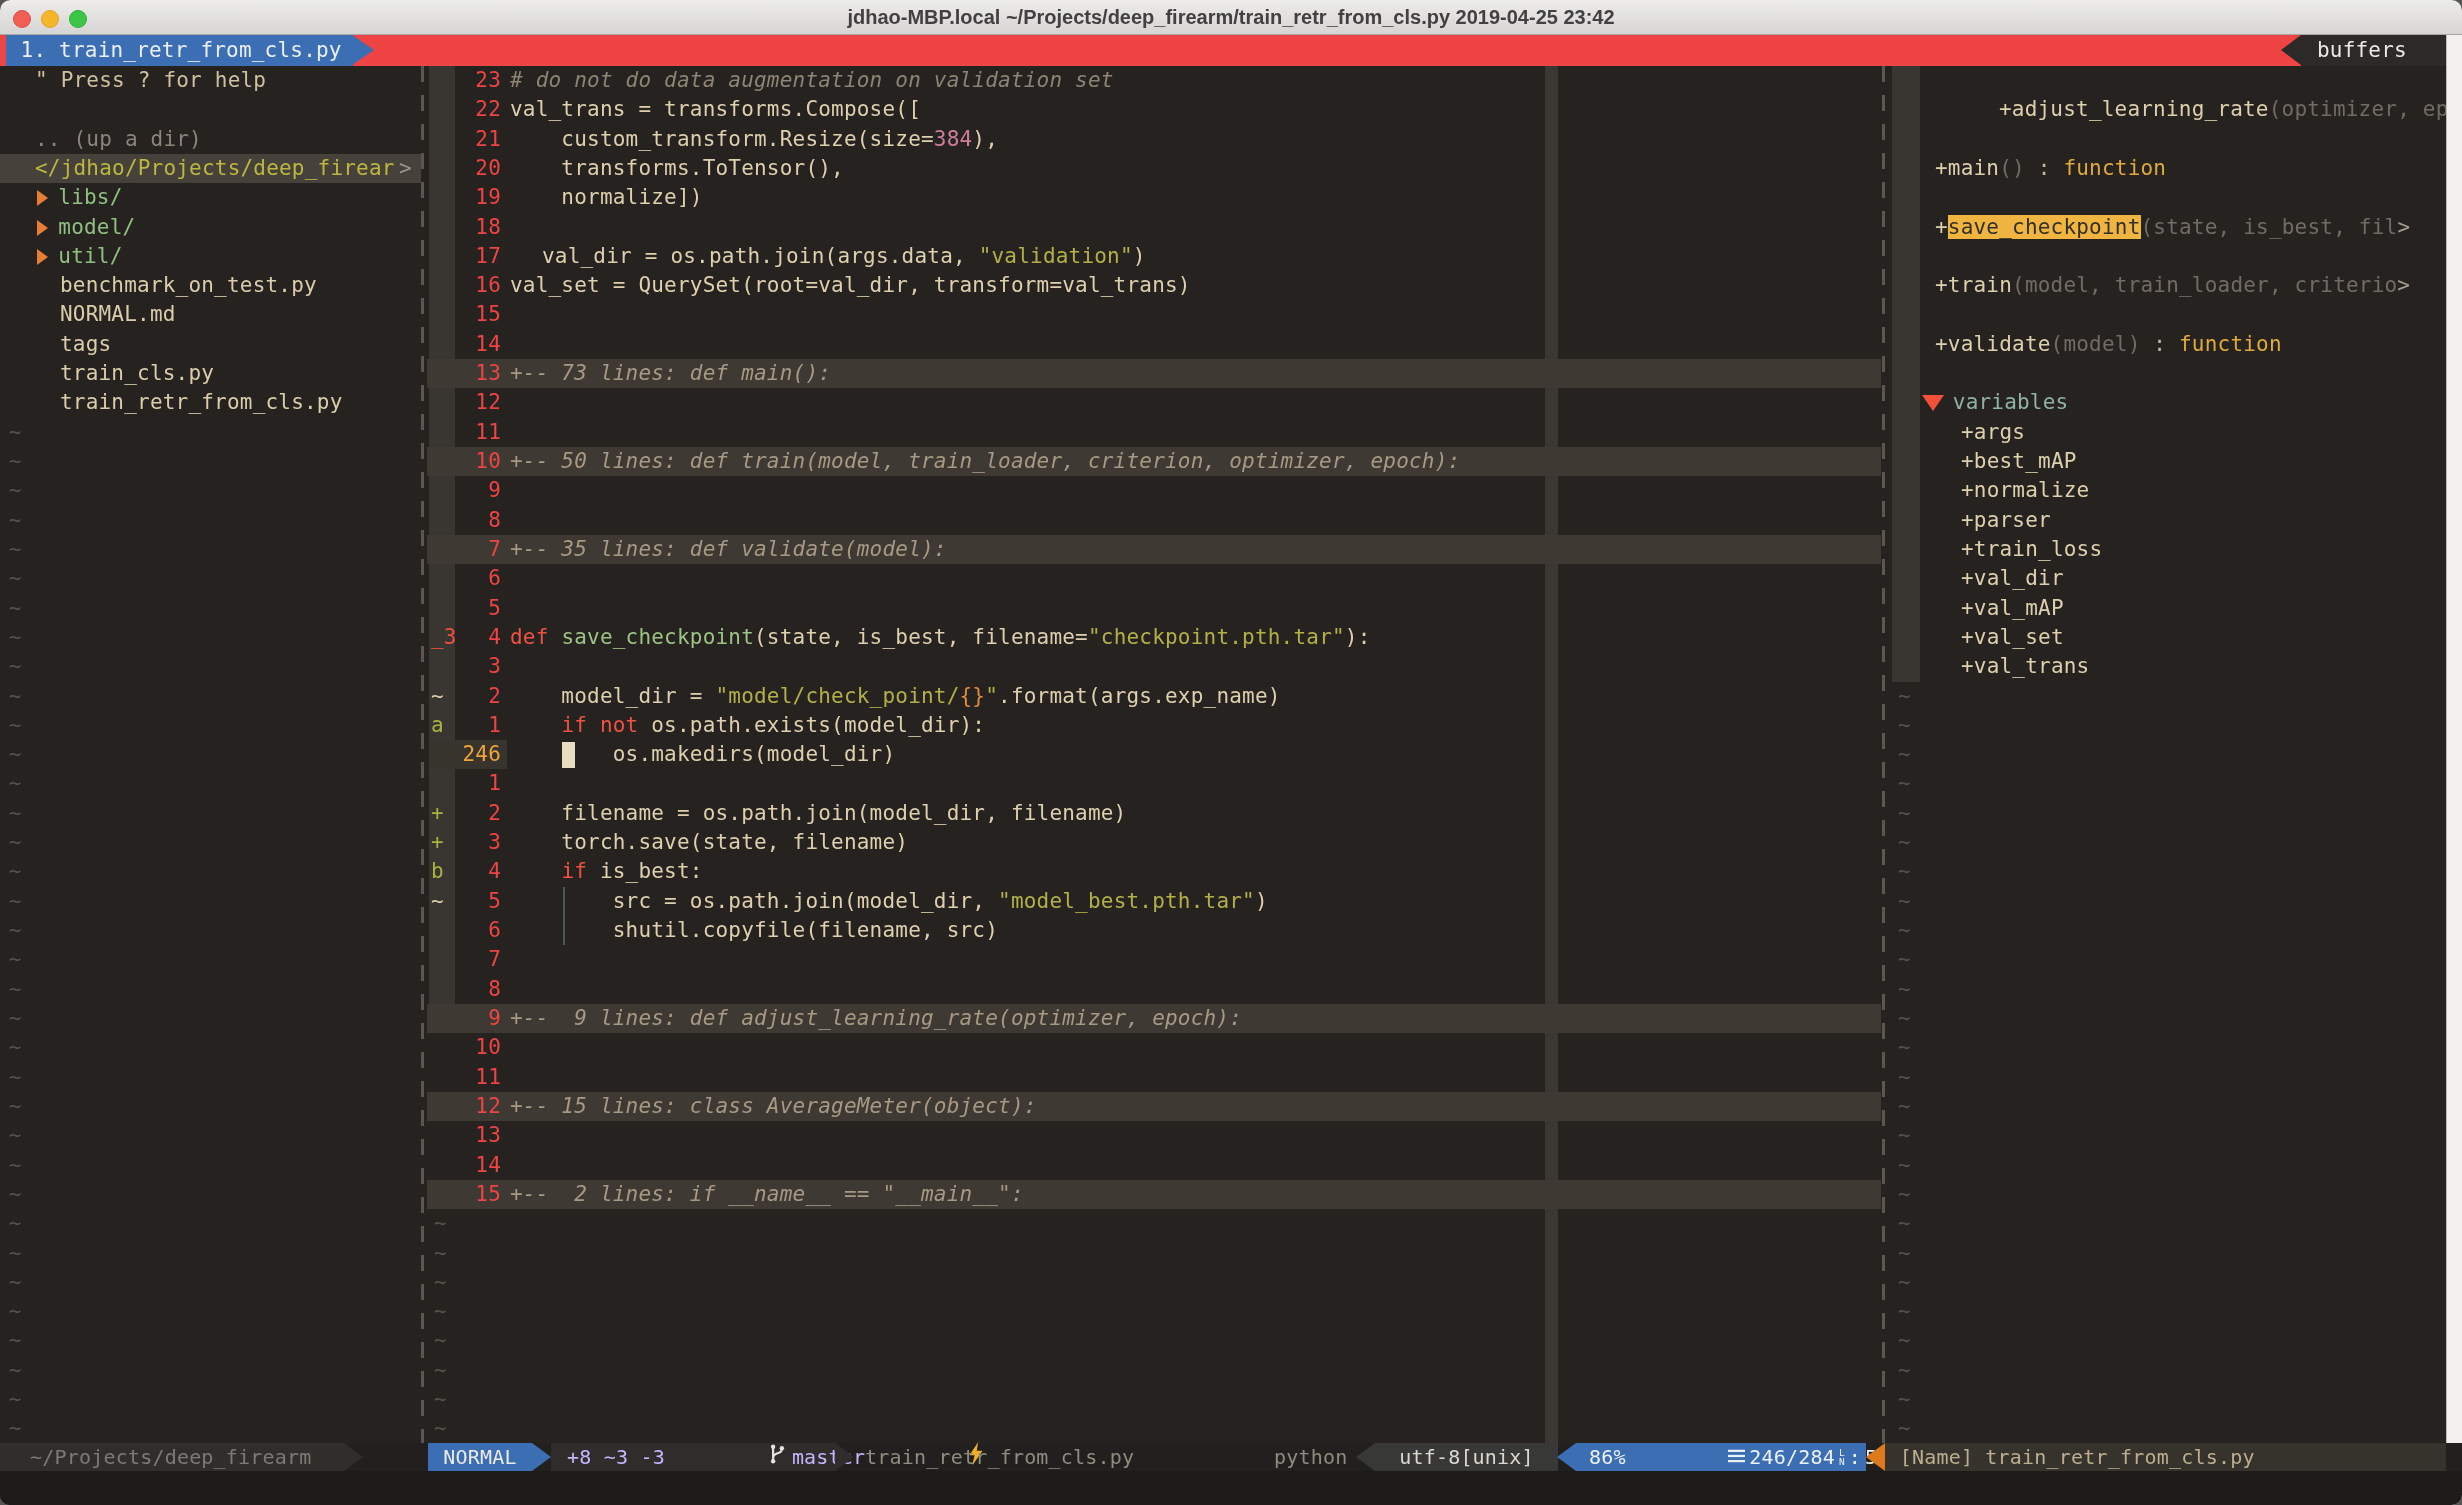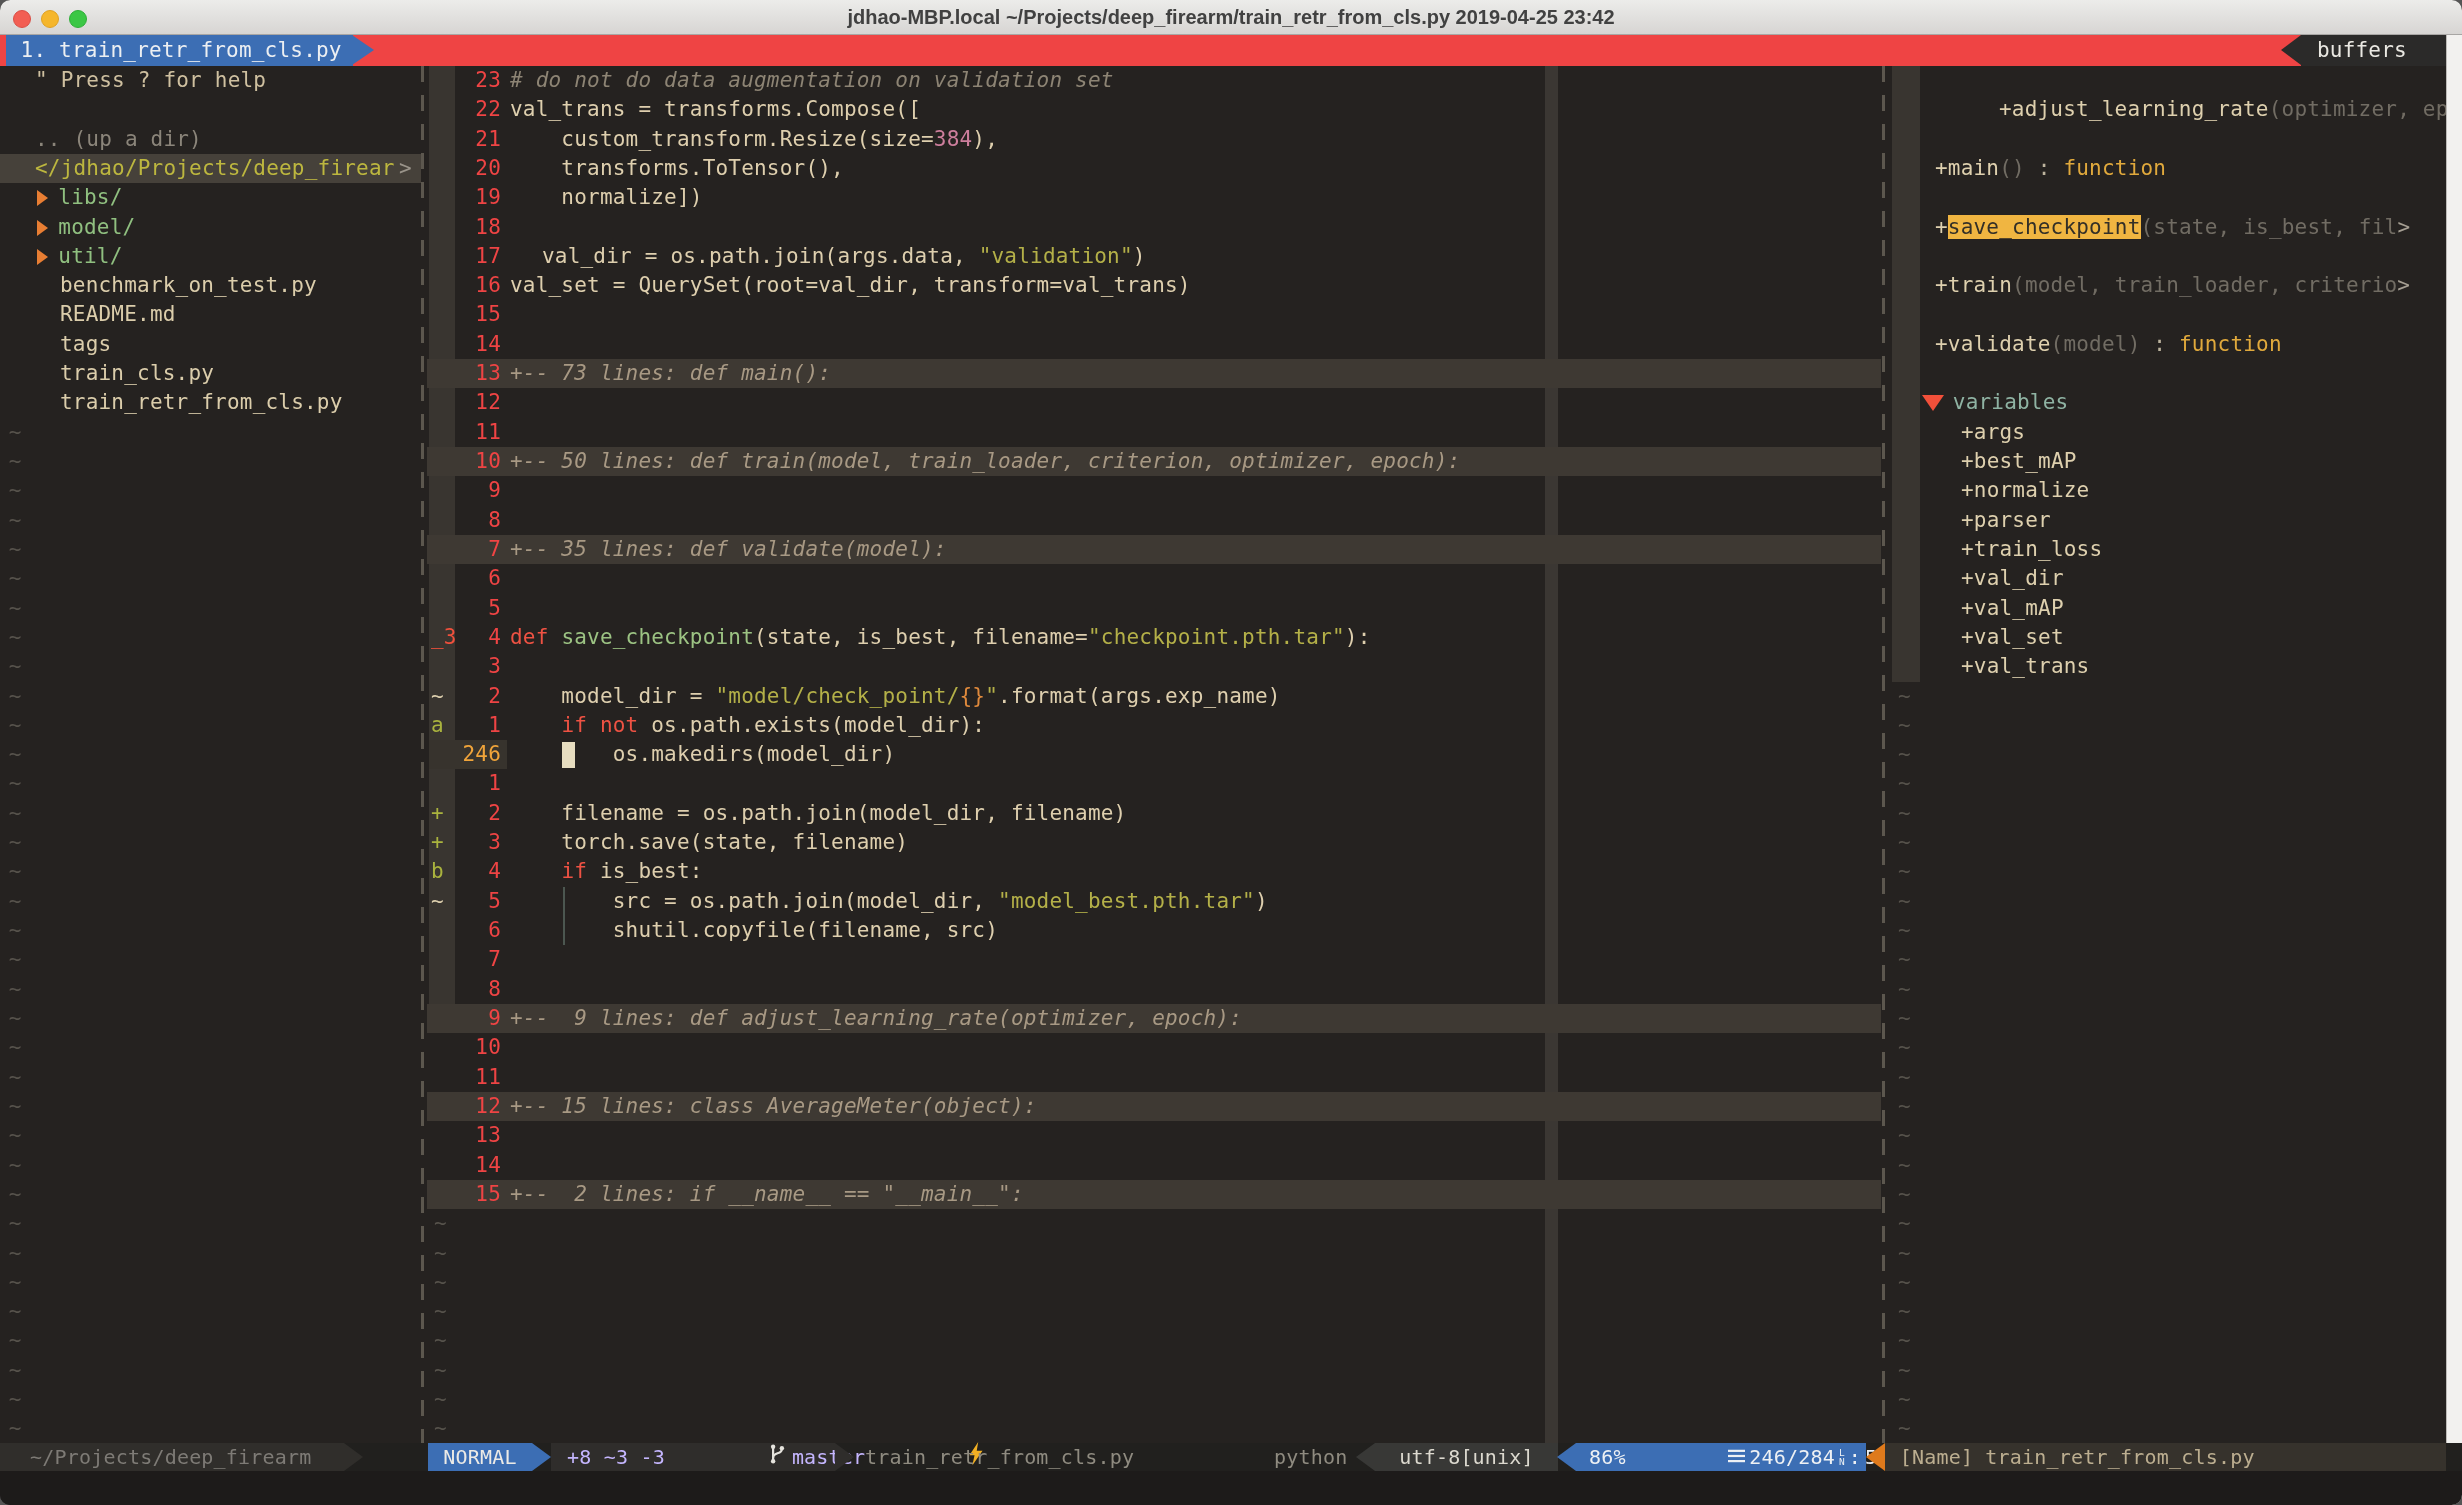--- a/index.html
+++ b/index.html
@@ -112,21 +112,21 @@
   <div id="nerdtree">
       <div class="trow" style="top: 66px; left: 35px;"><span class="nt-help">" Press ? for help</span></div>
       <div class="trow" style="top: 125px; left: 35px;"><span class="nt-dim">.. (up a dir)</span></div>
       <div class="nt-roothl" style="top: 154px; left: 0px;"></div>
       <div class="trow" style="top: 154px; left: 35px;"><span class="nt-root">&lt;/jdhao/Projects/deep_firear</span></div>
       <div class="trow" style="top: 154px; left: 399px;"><span class="nt-trunc">&gt;</span></div>
       <div class="trow" style="top: 183px; left: 37px;"><span class="tri-right"></span><span class="nt-dir">libs/</span></div>
       <div class="trow" style="top: 213px; left: 37px;"><span class="tri-right"></span><span class="nt-dir">model/</span></div>
       <div class="trow" style="top: 242px; left: 37px;"><span class="tri-right"></span><span class="nt-dir">util/</span></div>
       <div class="trow" style="top: 271px; left: 60px;"><span class="nt-file">benchmark_on_test.py</span></div>
-      <div class="trow" style="top: 300px; left: 60px;"><span class="nt-file">README.md</span></div>
+      <div class="trow" style="top: 300px; left: 60px;"><span class="nt-file">NORMAL.md</span></div>
       <div class="trow" style="top: 330px; left: 60px;"><span class="nt-file">tags</span></div>
       <div class="trow" style="top: 359px; left: 60px;"><span class="nt-file">train_cls.py</span></div>
       <div class="trow" style="top: 388px; left: 60px;"><span class="nt-file">train_retr_from_cls.py</span></div>
       <div class="trow" style="top: 418px; left: 8.8px;"><span class="tilde">~</span></div>
       <div class="trow" style="top: 447px; left: 8.8px;"><span class="tilde">~</span></div>
       <div class="trow" style="top: 476px; left: 8.8px;"><span class="tilde">~</span></div>
       <div class="trow" style="top: 506px; left: 8.8px;"><span class="tilde">~</span></div>
       <div class="trow" style="top: 535px; left: 8.8px;"><span class="tilde">~</span></div>
       <div class="trow" style="top: 564px; left: 8.8px;"><span class="tilde">~</span></div>
       <div class="trow" style="top: 594px; left: 8.8px;"><span class="tilde">~</span></div>

